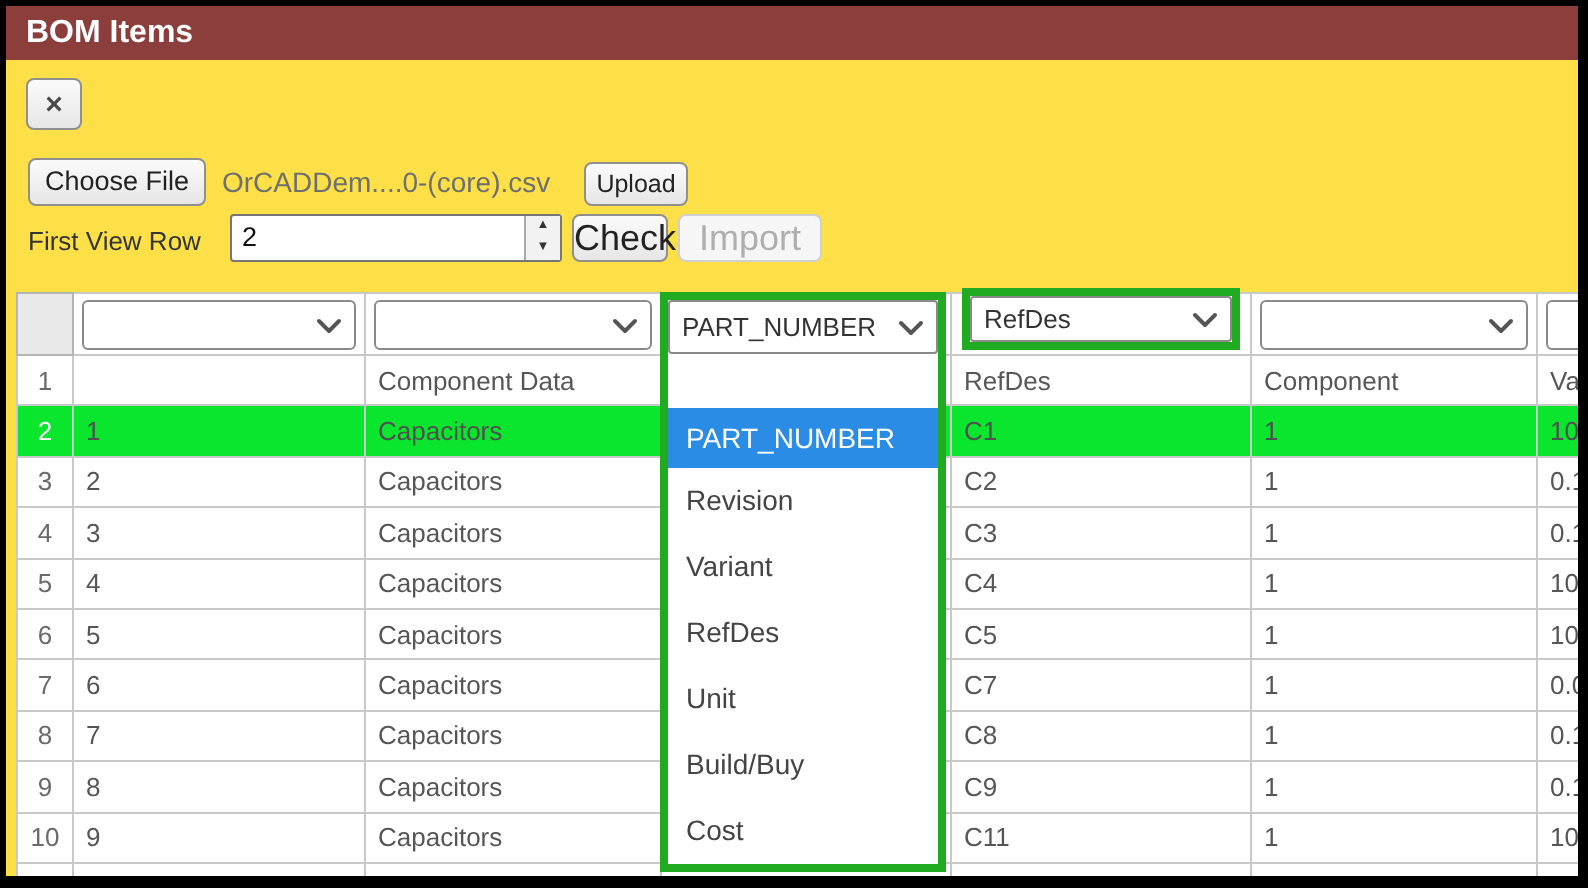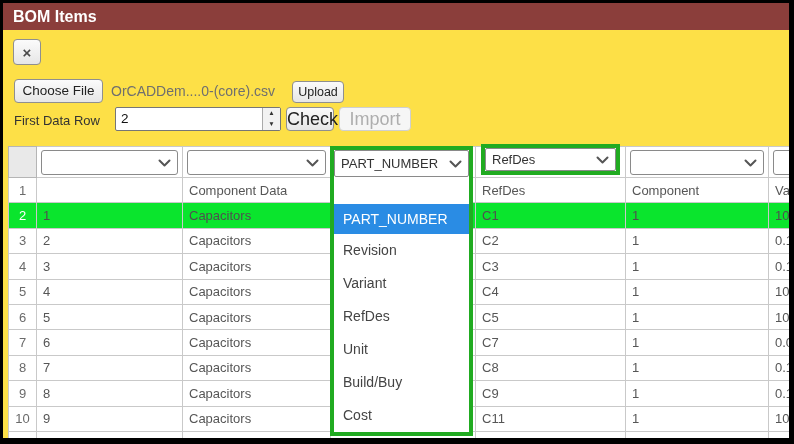--- a/index.html
+++ b/index.html
@@ -64,21 +64,21 @@
   <div class="titlebar">
     <span>BOM Items</span>
   </div>
 
   <button class="btn close-btn"><span>×</span></button>
 
   <button class="btn choose-file">Choose File</button>
   <span class="filename">OrCADDem....0-(core).csv</span>
   <button class="btn upload">Upload</button>
 
-  <span class="fdr-label">First Data Row</span>
+  <span class="fdr-label">First View Row</span>
   <div class="spin-input">
     <span class="spin-value">2</span>
     <span class="spinner">
         <span>▲</span>
         <span>▼</span>
       </span>
   </div>
   <button class="btn check">Check</button>
   <button class="btn import" disabled="">Import</button>
 

